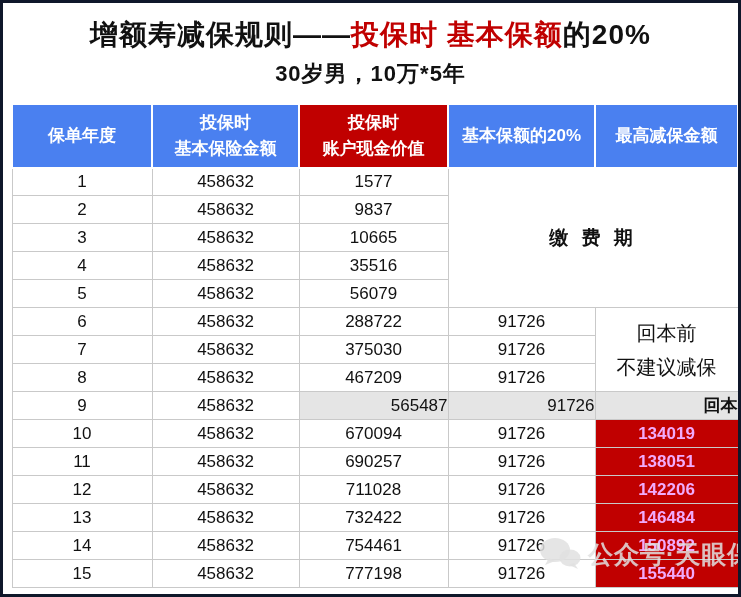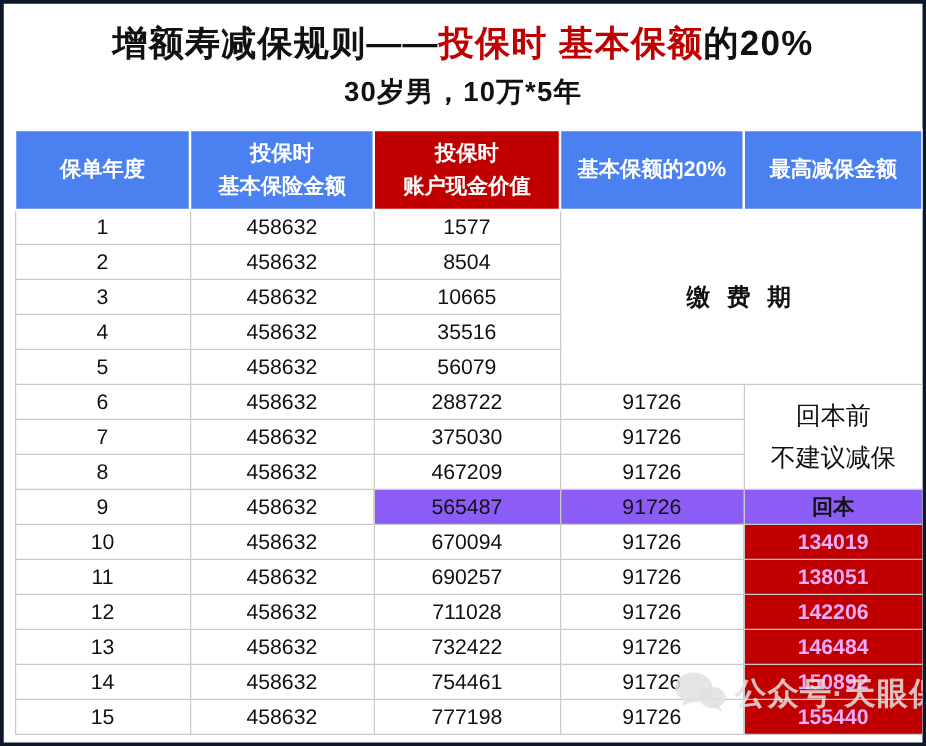--- a/index.html
+++ b/index.html
@@ -27,21 +27,21 @@
     text-align:center; vertical-align:middle;
   }
   th.red-head { background:#c00000; }
   td {
     background:#ffffff; border:1px solid #c9c9c9; text-align:center;
     vertical-align:middle; font-size:17px; color:#111111; height:28px;
     font-weight:500;
   }
   td.payment-period { font-weight:bold; font-size:19px; letter-spacing:4px; }
   td.note-cell { font-size:20px; font-weight:400; white-space:pre-line; line-height:1.7; }
-  td.yellow { background:#8b5cf6; }
+  td.yellow { background:#e5e5e5;text-align:right; }
   td.breakeven { font-weight:bold; }
   td.red-cell { background:#c00000; color:#f0abfc; font-weight:bold; }
   .watermark {
     position:absolute; left:536px; top:534px; display:flex; align-items:center;
     gap:7px; color:rgba(224,224,224,0.85); pointer-events:none;
   }
   .watermark .wm-text { font-size:25px; font-weight:bold; letter-spacing:1px; white-space:nowrap; }
   .watermark svg { display:block; }
 </style>
 </head>
@@ -75,21 +75,21 @@
     <tbody>
       <tr>
         <td>1</td>
         <td>458632</td>
         <td>1577</td>
         <td class="payment-period" colspan="2" rowspan="5">缴 费 期</td>
       </tr>
       <tr>
         <td>2</td>
         <td>458632</td>
-        <td>8504</td>
+        <td>9837</td>
       </tr>
       <tr>
         <td>3</td>
         <td>458632</td>
         <td>10665</td>
       </tr>
       <tr>
         <td>4</td>
         <td>458632</td>
         <td>35516</td>

